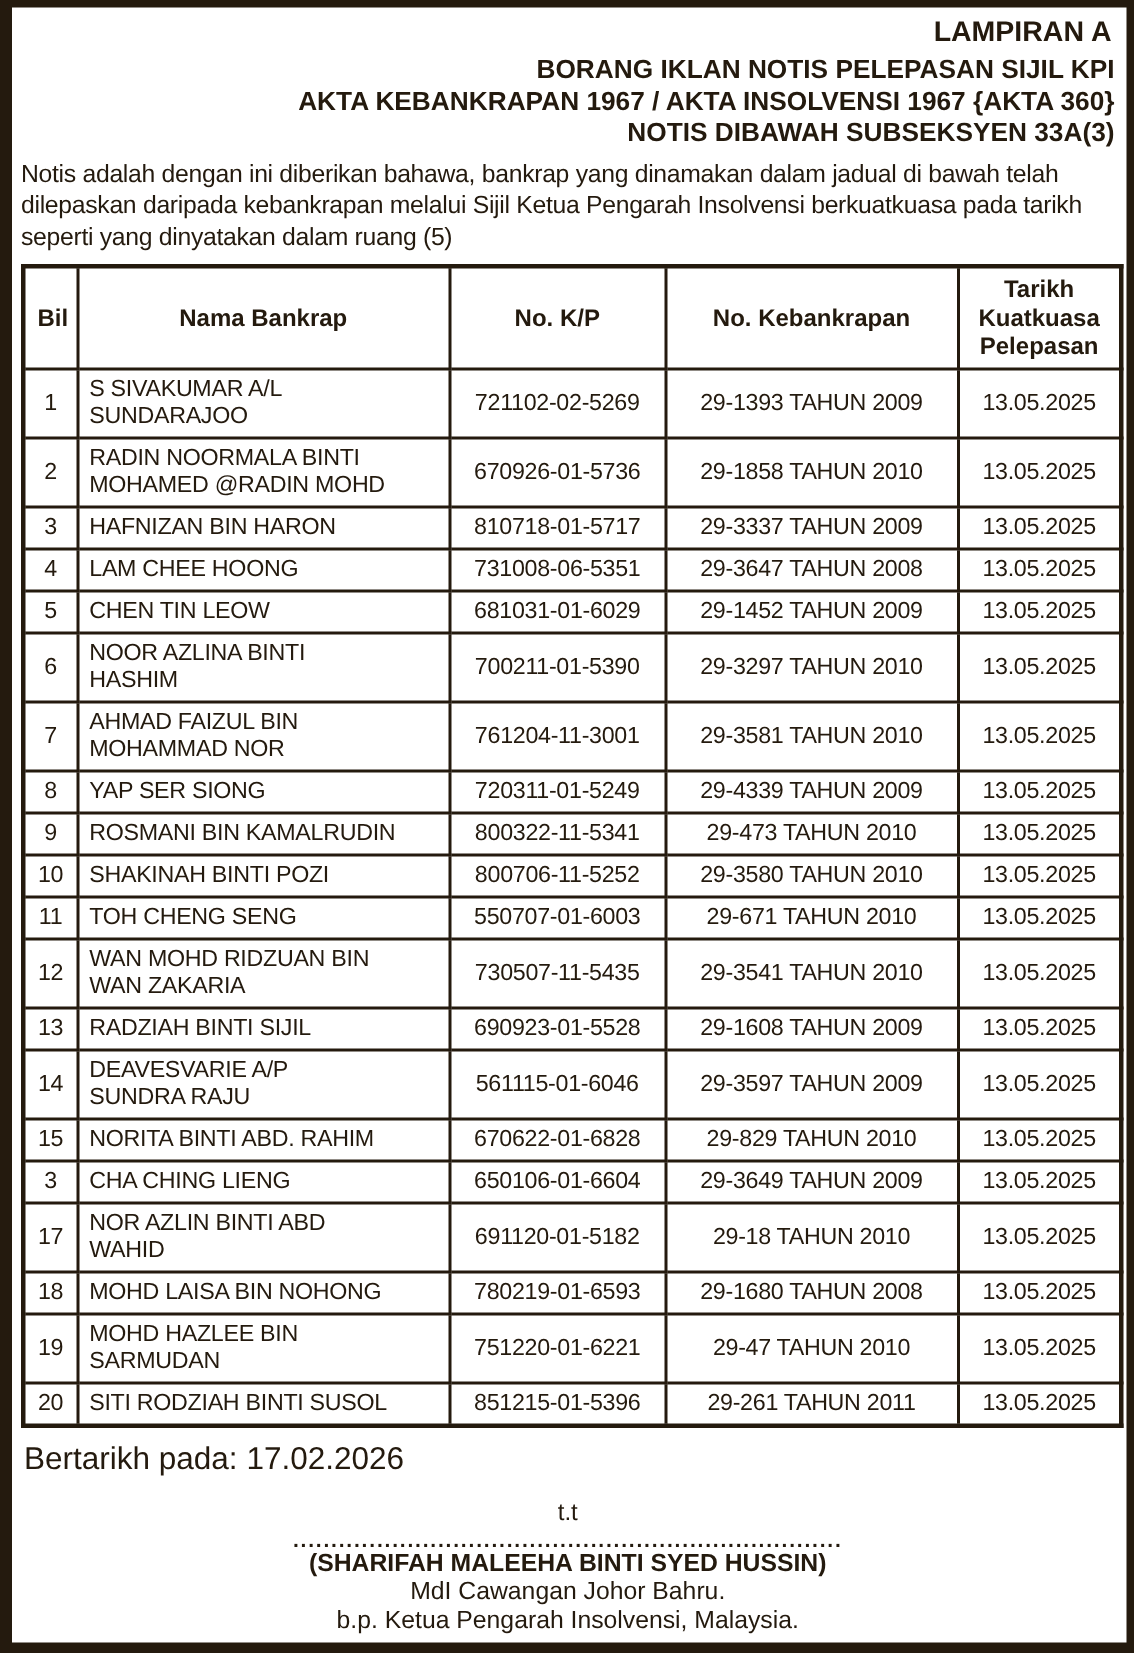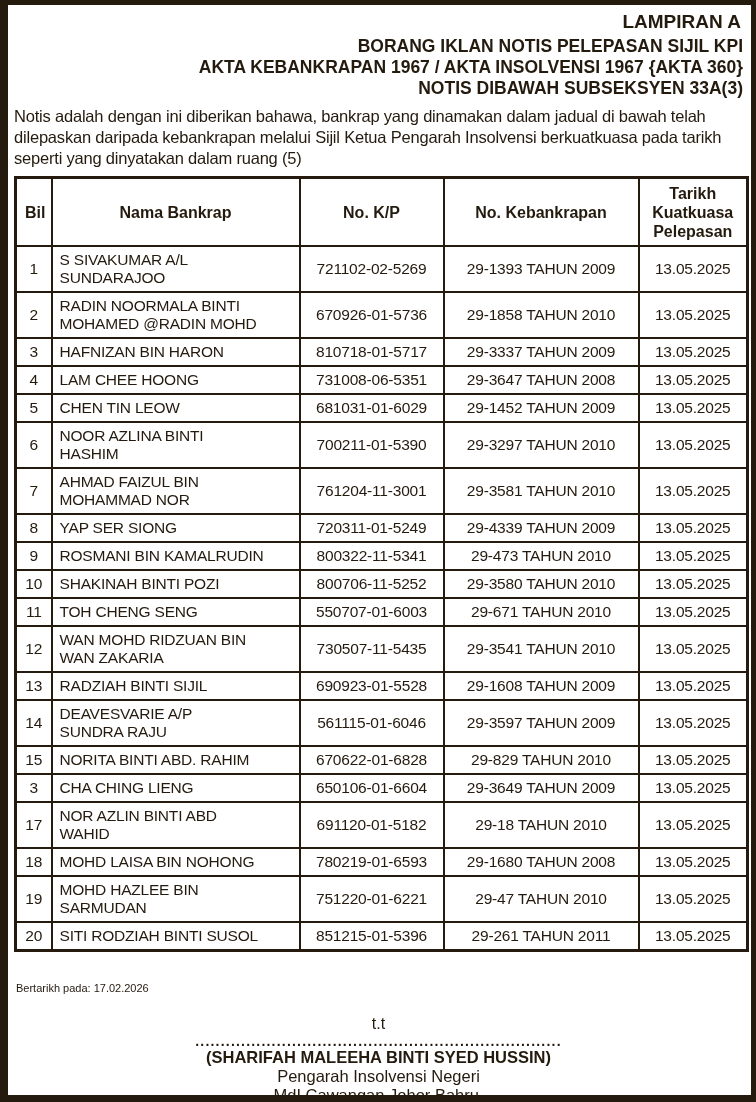--- a/index.html
+++ b/index.html
@@ -44,21 +44,21 @@
   table.notice td {
     font-size:15.5px; line-height:18px;
     padding:4px 3px; vertical-align:middle;
     text-align:center; letter-spacing:-0.2px;
   }
   table.notice td.col-nama {
     text-align:left; padding-left:7px; padding-right:2px;
     white-space:pre-line;
   }
 
-  .dated { font-size:11px; line-height:20px; margin-top:26px; padding-left:2px; }
+  .dated { font-size:21px; line-height:20px; margin-top:11px; padding-left:2px; }
   .tt { text-align:center; font-size:16px; margin-top:17px; }
   .sig-block { text-align:center; margin-top:2px; }
   .dots {
     font-weight:bold; font-size:14px; line-height:12px;
     letter-spacing:1.2px; white-space:nowrap;
   }
   .signatory { font-weight:bold; font-size:16.5px; line-height:20px; }
   .sig-line { font-size:16.5px; line-height:19px; }
 </style>
 </head>
@@ -247,18 +247,17 @@
       </tbody>
   </table>
 
   <div class="dated">Bertarikh pada: 17.02.2026</div>
 
   <div class="tt">t.t</div>
 
   <div class="sig-block">
     <div class="dots">........................................................................</div>
     <div class="signatory">(SHARIFAH MALEEHA BINTI SYED HUSSIN)</div>
-    <div class="sig-line">Pengarah Insolvensi Negeri</div>
     <div class="sig-line">MdI Cawangan Johor Bahru.</div>
     <div class="sig-line">b.p. Ketua Pengarah Insolvensi, Malaysia.</div>
   </div>
 
 </div>
 
 </body></html>

